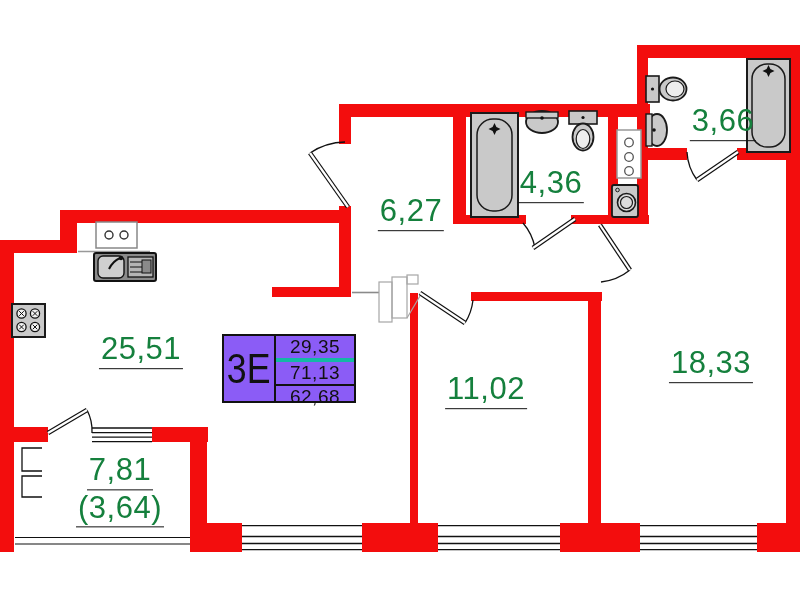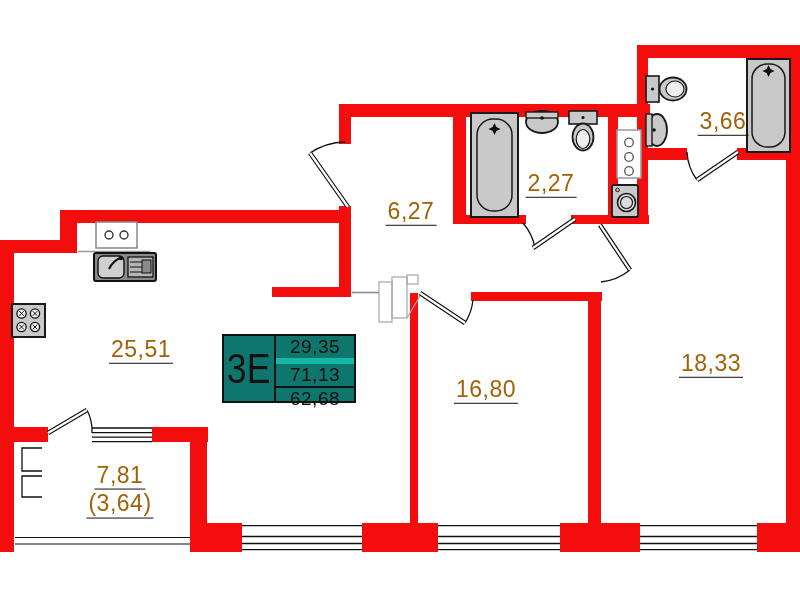--- a/index.html
+++ b/index.html
@@ -1,31 +1,31 @@
 <!DOCTYPE html>
 <html><head>
 <meta charset="utf-8">
 <style>
   html,body{margin:0;padding:0;background:#fff;}
   #plan{position:relative;width:800px;height:600px;background:#ffffff;overflow:hidden;
         font-family:"Liberation Sans", sans-serif;color:#111;}
   .w{position:absolute;background:#f30d0d;}
   svg.overlay{position:absolute;left:0;top:0;pointer-events:none;}
-  .room-label{position:absolute;transform:translate(-50%,-50%);font-size:23px;
-      letter-spacing:.5px;color:#a16207;text-align:center;line-height:1.15;white-space:nowrap;}
+  .room-label{position:absolute;transform:translate(-50%,-50%);font-size:31px;
+      letter-spacing:.5px;color:#15803d;text-align:center;line-height:1.15;white-space:nowrap;}
   .room-label .u{border-bottom:1.6px solid #111;padding:0 2px 1px 2px;display:inline-block;}
   #infobox{position:absolute;left:222px;top:334px;width:134px;height:69px;
-      border:2px solid #111;background:#0f766e;display:flex;box-sizing:border-box;}
+      border:2px solid #111;background:#8b5cf6;display:flex;box-sizing:border-box;}
   #infobox .type{width:52px;border-right:2px solid #111;display:flex;align-items:center;
       justify-content:center;font-size:42px;box-sizing:border-box;}
   #infobox .type span{display:inline-block;transform:scaleX(.85);}
   #infobox .vals{flex:1;display:flex;flex-direction:column;}
   #infobox .vals .r{flex:1;display:flex;align-items:center;justify-content:center;
       font-size:19px;letter-spacing:.5px;box-sizing:border-box;}
-  #infobox .vals .r.mid{border-top:6px solid #14b8a6;border-bottom:2px solid #111;}
+  #infobox .vals .r.mid{border-top:4px solid #14b8a6;border-bottom:2px solid #111;}
 </style>
 </head>
 <body>
 
 <div id="plan">
 
   <div class="w" style="left:0;top:240px;width:14px;height:312px"></div>
   <div class="w" style="left:62px;top:210px;width:288px;height:13px"></div>
   <div class="w" style="left:60px;top:210px;width:17px;height:43px"></div>
   <div class="w" style="left:0;top:240px;width:77px;height:13px"></div>
@@ -214,25 +214,25 @@
       <path d="M42,448 H22 V471 H42"></path>
       <path d="M42,476 H22 V497 H42"></path>
     </g>
   </svg>
 
   <div class="room-label" style="left:141px;top:350px">
     <span class="u">25,51</span></div>
   <div class="room-label" style="left:411px;top:212px">
     <span class="u">6,27</span></div>
   <div class="room-label" style="left:551px;top:184px">
-    <span class="u">2,27</span></div>
+    <span class="u">4,36</span></div>
   <div class="room-label" style="left:723px;top:122px">
     <span class="u">3,66</span></div>
   <div class="room-label" style="left:486px;top:390px">
-    <span class="u">16,80</span></div>
+    <span class="u">11,02</span></div>
   <div class="room-label" style="left:711px;top:364px">
     <span class="u">18,33</span></div>
   <div class="room-label" style="left:120px;top:490px">
     <span class="u">7,81</span><br>
     <span class="u">(3,64)</span></div>
 
   <div id="infobox">
     <div class="type">
       <span>3Е</span>
     </div>

